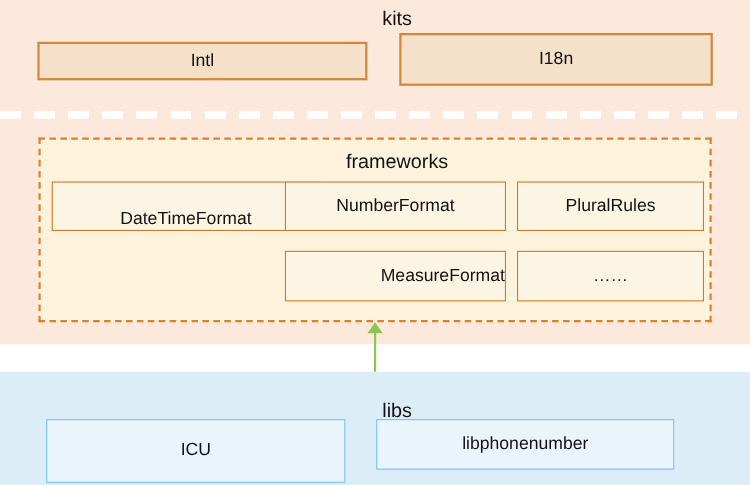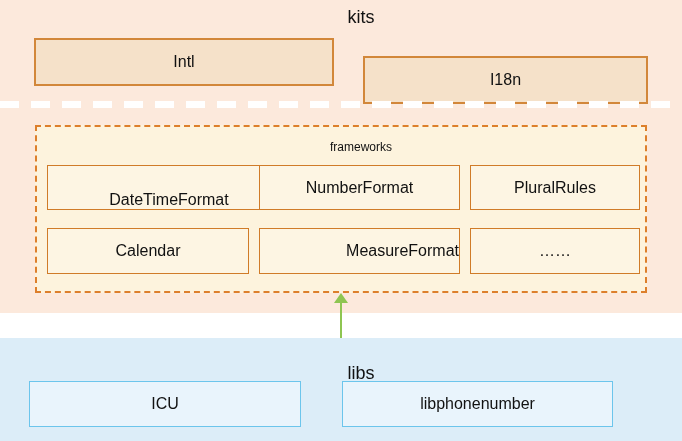--- a/index.html
+++ b/index.html
@@ -39,22 +39,22 @@
     display: flex;
     align-items: center;
     justify-content: center;
     font-size: 16px;
     color: var(--text, #111);
   }
   .kits-box {
     background: var(--kits-box-fill, #f5e1c9);
     border: 2px solid var(--kits-box-border, #d2873a);
   }
-  .kits-box-intl { left: 34px; top: 38px; width: 300px; height: 48px; }
-  .kits-box-i18n { left: 363px; top: 56px; width: 285px; height: 48px; }
+  .kits-box-intl { left: 34px; top: 38px; width: 300px; height: 35px; }
+  .kits-box-i18n { left: 363px; top: 30px; width: 285px; height: 48px; }
 
   
   .divider {
     position: absolute;
     left: 0; top: 101px;
     width: 682px; height: 7px;
     background: repeating-linear-gradient(
       90deg,
       var(--divider, #ffffff) 0px, var(--divider, #ffffff) 19px,
       transparent 19px, transparent 31px
@@ -66,21 +66,21 @@
     position: absolute;
     box-sizing: border-box;
     left: 35px; top: 125px;
     width: 612px; height: 168px;
     background: var(--frameworks-fill, #fdf3dd);
     border: 2px dashed var(--frameworks-border, #dd7f2b);
   }
   .frameworks-title {
     position: absolute;
     top: 9px; left: 0; width: 100%;
-    font-size: 12px;
+    font-size: 18px;
     line-height: 22px;
   }
   .fw-box {
     background: var(--frameworks-box-fill, #fdf5e3);
     border: 1.5px solid var(--frameworks-box-border, #d07b28);
   }
   .fw-r1c1 { left: 10px;  top: 38px;  width: 244px; height: 45px; align-items: flex-end; }
   .fw-r1c2 { left: 222px; top: 38px;  width: 201px; height: 45px; }
   .fw-r1c3 { left: 433px; top: 38px;  width: 170px; height: 45px; }
   .fw-r2c1 { left: 10px;  top: 101px; width: 202px; height: 46px; }
@@ -108,21 +108,21 @@
     position: absolute;
     left: 0; top: 338px;
     width: 682px; height: 103px;
     background: var(--libs-bg, #dcedf8);
   }
   .libs-title { top: 24px; }
   .libs-box {
     background: var(--libs-box-fill, #e9f4fc);
     border: 1.5px solid var(--libs-box-border, #6cc5ec);
   }
-  .libs-box-icu { left: 29px; top: 43px; width: 272px; height: 46px; }
+  .libs-box-icu { left: 42px; top: 43px; width: 272px; height: 58px; }
   .libs-box-lpn { left: 342px; top: 43px; width: 271px; height: 46px; }
 </style>
 </head>
 <body>
 
 <div class="canvas">
 
   <div class="peach-region">
     <div class="band-title kits-title">kits</div>
 
@@ -140,23 +140,20 @@
 
       <div class="box fw-box fw-r1c1">
         <span>DateTimeFormat</span>
       </div>
       <div class="box fw-box fw-r1c3">
         <span>PluralRules</span>
       </div>
       <div class="box fw-box fw-r1c2">
         <span>NumberFormat</span>
       </div>
-      <div class="box fw-box fw-r2c1">
-        <span>Calendar</span>
-      </div>
       <div class="box fw-box fw-r2c2">
         <span>MeasureFormat</span>
       </div>
       <div class="box fw-box fw-r2c3">
         <span>……</span>
       </div>
     </div>
   </div>
 
   <div class="arrow-head"></div>

